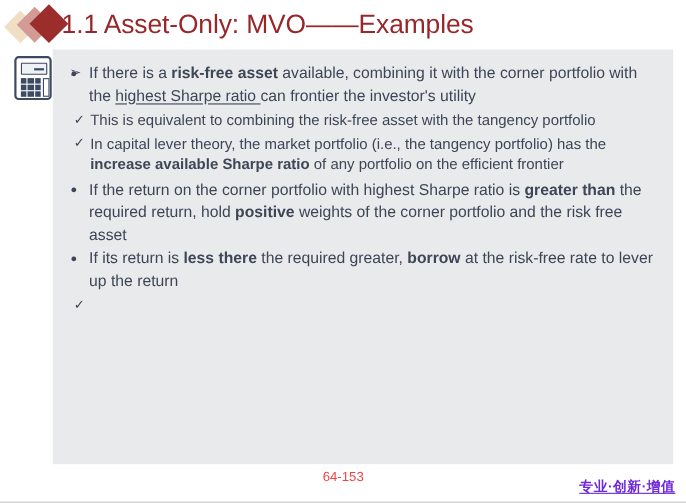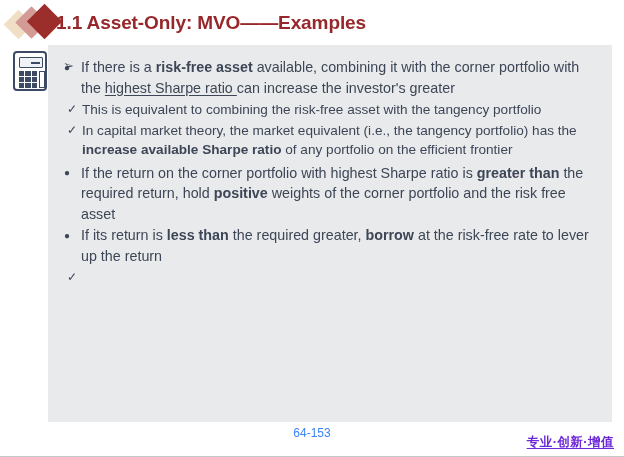--- a/index.html
+++ b/index.html
@@ -48,22 +48,22 @@
     width: 23px; height: 23px;
     left: 18px; top: 8px;
     background: #d49a96;
   }
   .dia-3 {
     width: 25px; height: 25px;
     left: 30px; top: 6px;
     background: #9b2d2b;
   }
   .slide-title {
-    font-size: 19px;
-    font-weight: bold;
+    font-size: 24px;
+    font-weight: normal;
     color: #97272a;
     letter-spacing: -0.1px;
     white-space: nowrap;
     margin-left: -4px;
   }
 
   
   .calc-icon {
     position: absolute;
     left: 13px;
@@ -198,21 +198,21 @@
   u { text-underline-offset: 1.5px; }
 
   
   .page-number {
     position: absolute;
     left: 0;
     top: 426px;
     width: 624px;
     text-align: center;
     font-size: 12px;
-    color: #3b82f6;
+    color: #ef4444;
   }
   .tagline {
     position: absolute;
     right: 10px;
     top: 434px;
     font-size: 12.5px;
     font-weight: bold;
     color: #6d28d9;
     letter-spacing: 0.5px;
     text-decoration: underline;
@@ -254,43 +254,43 @@
 <div class="content-panel">
   <ul class="lvl1">
     <li>
       <span class="bullet">➢</span>
     </li>
   </ul>
 
   <ul class="lvl2 indent-2">
     <li>
       <span class="bullet">●</span>
-      <span><span>If there is a </span><b>risk-free asset</b><span> available, combining it with the corner portfolio with the </span><u>highest Sharpe ratio </u><span>can increase the investor's greater</span></span>
+      <span><span>If there is a </span><b>risk-free asset</b><span> available, combining it with the corner portfolio with the </span><u>highest Sharpe ratio </u><span>can frontier the investor's utility</span></span>
     </li>
   </ul>
 
   <ul class="lvl3 indent-3">
     <li>
       <span class="bullet">✓</span>
       <span>This is equivalent to combining the risk-free asset with the tangency portfolio</span>
     </li>
     <li>
       <span class="bullet">✓</span>
-      <span><span>In capital market theory, the market equivalent (i.e., the tangency portfolio) has the </span><b>increase available Sharpe ratio</b><span> of any portfolio on the efficient frontier</span></span>
+      <span><span>In capital lever theory, the market portfolio (i.e., the tangency portfolio) has the </span><b>increase available Sharpe ratio</b><span> of any portfolio on the efficient frontier</span></span>
     </li>
   </ul>
 
   <ul class="lvl2 indent-2">
     <li>
       <span class="bullet">●</span>
       <span><span>If the return on the corner portfolio with highest Sharpe ratio is </span><b>greater than</b><span> the required return, hold </span><b>positive</b><span> weights of the corner portfolio and the risk free asset</span></span>
     </li>
     <li>
       <span class="bullet">●</span>
-      <span><span>If its return is </span><b>less than</b><span> the required greater, </span><b>borrow</b><span> at the risk-free rate to lever up the return</span></span>
+      <span><span>If its return is </span><b>less there</b><span> the required greater, </span><b>borrow</b><span> at the risk-free rate to lever up the return</span></span>
     </li>
   </ul>
 
   <ul class="lvl3 indent-3">
     <li>
       <span class="bullet">✓</span>
     </li>
   </ul>
 </div>
 

